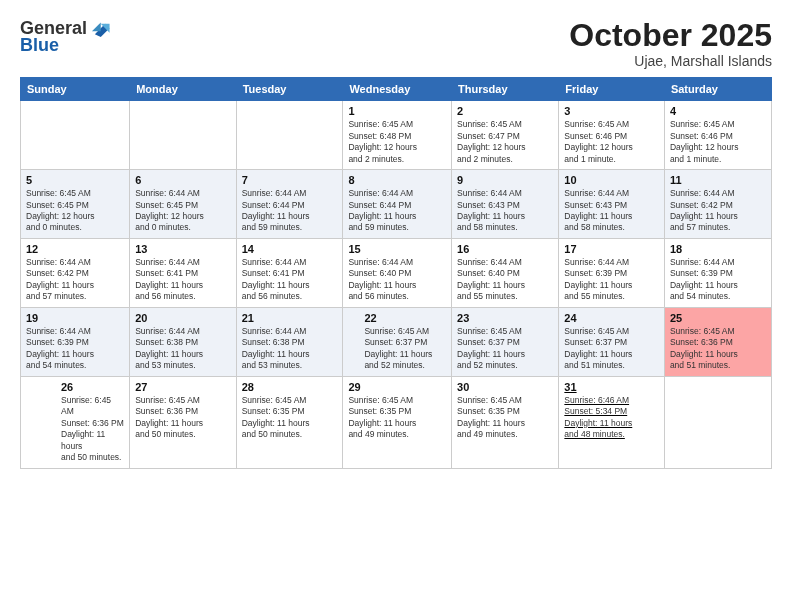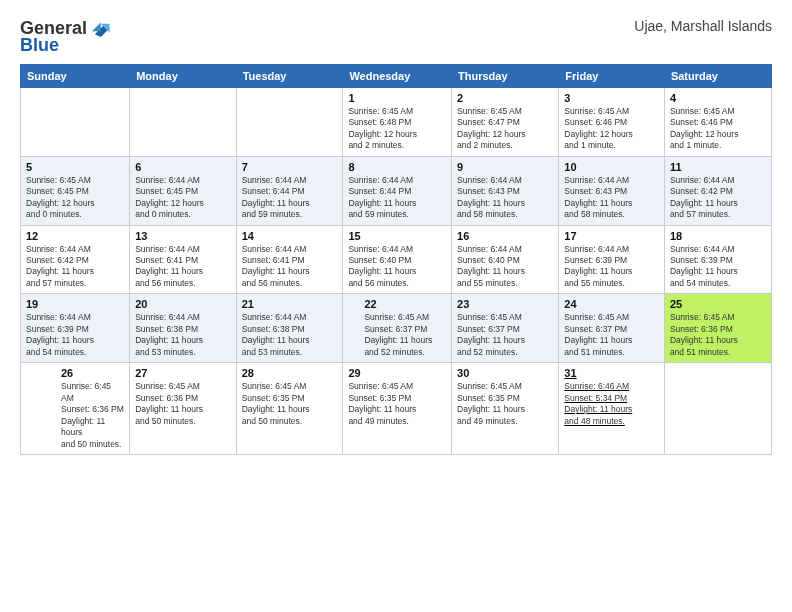--- a/index.html
+++ b/index.html
@@ -106,20 +106,21 @@
           <svg class="logo-icon" viewBox="0 0 30 30" xmlns="http://www.w3.org/2000/svg">
             <polygon points="8,22 22,8 28,14 16,26" fill="#1a5fa8"></polygon>
             <polygon points="16,8 28,8 28,20" fill="#5aaedb"></polygon>
             <polygon points="4,18 16,6 16,18" fill="#3a8cbf"></polygon>
           </svg>
         </div>
         <span class="logo-text logo-blue" style="margin-top:-4px;">Blue</span>
       </div>
     </div>
     <div class="title-block">
+      <div class="month-title">October 2025</div>
       <div class="location">Ujae, Marshall Islands</div>
     </div>
   </div>
 
   <table class="calendar">
     <thead>
       <tr>
         <th>Sunday</th>
         <th>Monday</th>
         <th>Tuesday</th>
@@ -301,21 +302,21 @@
 Daylight: 11 hours
 and 52 minutes.</div>
           </td>
           <td style="background: rgb(238, 242, 248);">
             <span class="day-num">24</span>
             <div class="day-info" style="white-space: pre-line;">Sunrise: 6:45 AM
 Sunset: 6:37 PM
 Daylight: 11 hours
 and 51 minutes.</div>
           </td>
-          <td style="background: #bef264; margin-left: 14px;">
+          <td style="background: #fca5a5; margin-left: 14px;">
             <span class="day-num">25</span>
             <div class="day-info" style="white-space: pre-line;">Sunrise: 6:45 AM
 Sunset: 6:36 PM
 Daylight: 11 hours
 and 51 minutes.</div>
           </td>
         </tr>
         <tr class="row-odd">
           <td style="background: rgb(255, 255, 255); padding-left: 40px;">
             <span class="day-num">26</span>

